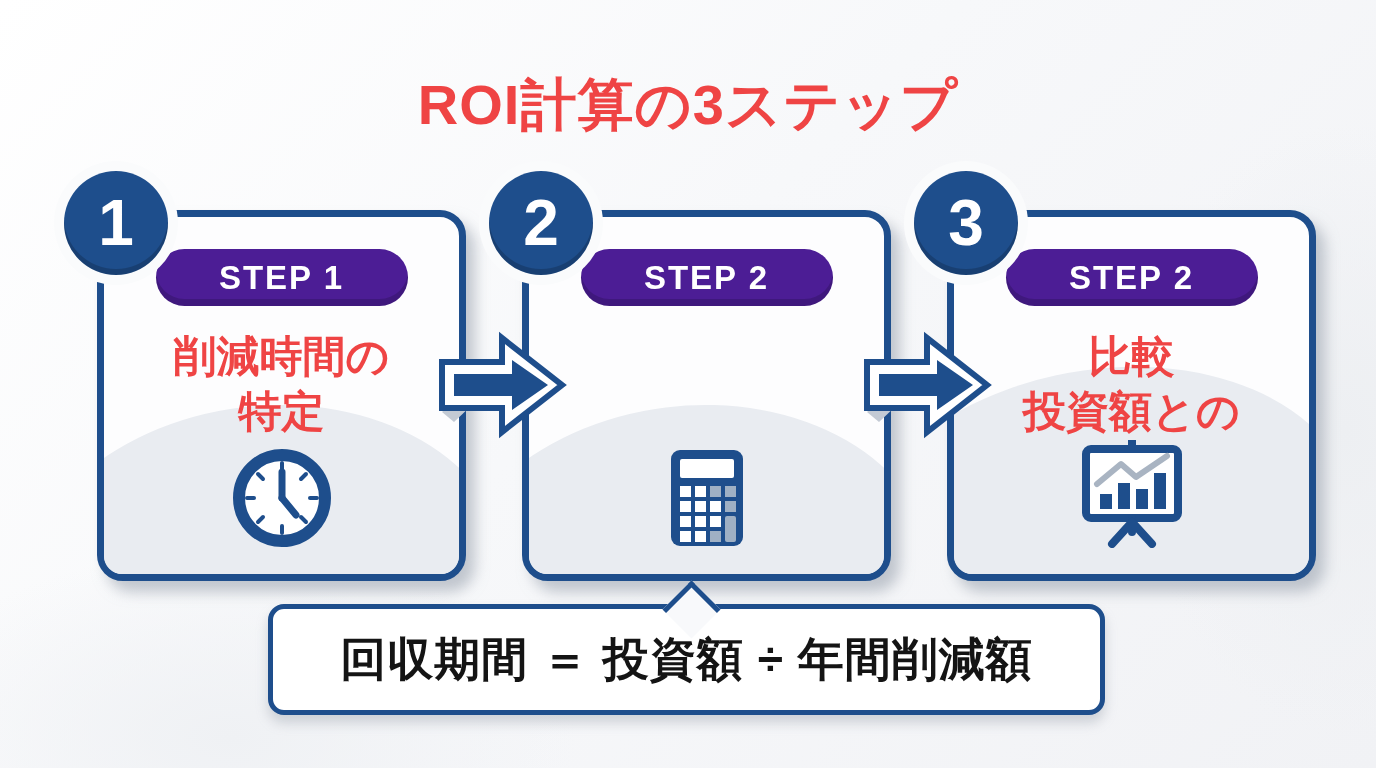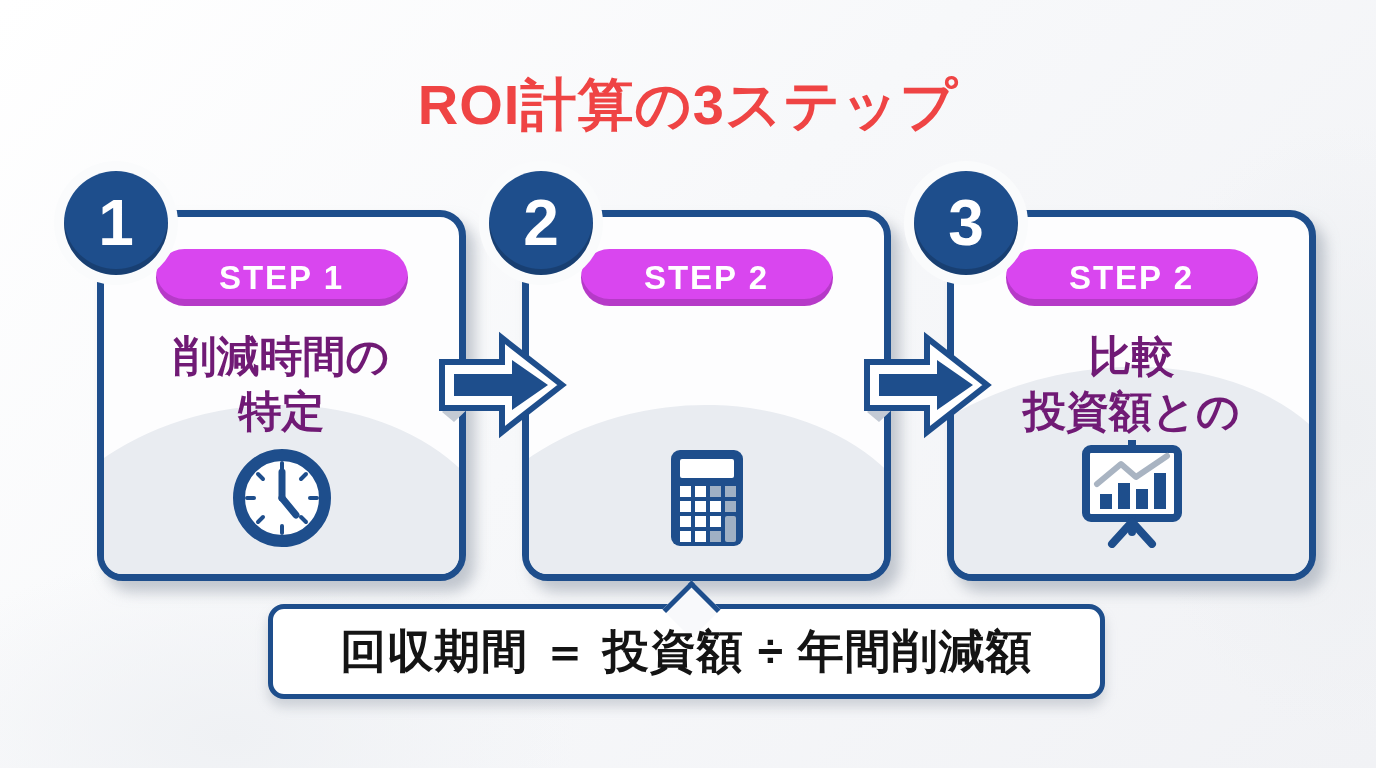--- a/index.html
+++ b/index.html
@@ -33,40 +33,40 @@
   .step-number{
     position:absolute;top:-46px;left:-40px;width:104px;height:104px;border-radius:50%;
     background:#1e4e8c;color:#ffffff;font-size:64px;font-weight:bold;
     display:flex;align-items:center;justify-content:center;
     box-shadow:0 0 0 10px #fafbfc, inset 0 -6px 0 rgba(0,0,0,.18);
     z-index:3;
   }
 
   .step-pill{
     position:absolute;top:32px;left:50%;transform:translateX(-50%);
-    width:252px;height:57px;border-radius:30px;background:#d946ef;
+    width:252px;height:57px;border-radius:30px;background:#4c1d95;
     display:flex;align-items:center;justify-content:center;
     color:#ffffff;font-size:33px;font-weight:bold;letter-spacing:2px;
     box-shadow:inset 0 -7px 0 rgba(0,0,0,.16);
     z-index:2;
   }
 
   .step-text{
     position:absolute;top:112px;left:0;width:100%;text-align:center;
-    font-size:43px;font-weight:bold;color:#701a75;line-height:1.27;z-index:2;
+    font-size:43px;font-weight:bold;color:#ef4444;line-height:1.27;z-index:2;
   }
   .step-text .sub{font-size:37px;}
 
   .card-icon{position:absolute;bottom:22px;left:50%;transform:translateX(-50%);z-index:2;}
 
   .flow-arrow{position:absolute;top:326px;z-index:4;}
   .arrow-1{left:436px;} .arrow-2{left:861px;}
 
   .formula-box{
-    position:absolute;left:268px;top:604px;width:837px;height:95px;
+    position:absolute;left:268px;top:604px;width:837px;height:111px;
     box-sizing:border-box;background:#ffffff;border:5px solid #1e4e8c;border-radius:16px;
     display:flex;align-items:center;justify-content:center;
     box-shadow:0 8px 12px rgba(150,158,170,.4);
   }
   .formula-notch{
     position:absolute;top:-20px;left:398px;width:36px;height:36px;
     background:#f8f9fb;border-top:5px solid #1e4e8c;border-left:5px solid #1e4e8c;
     transform:rotate(45deg);
   }
   .formula-text{

